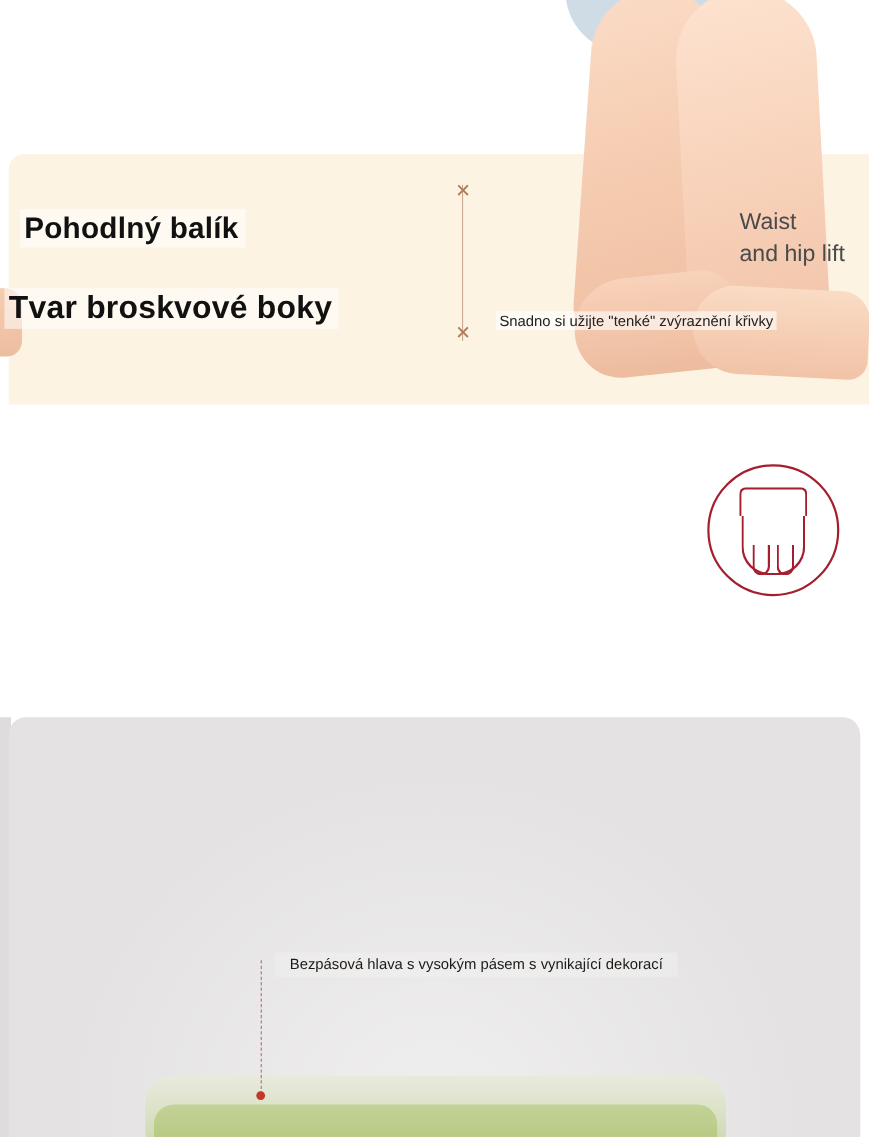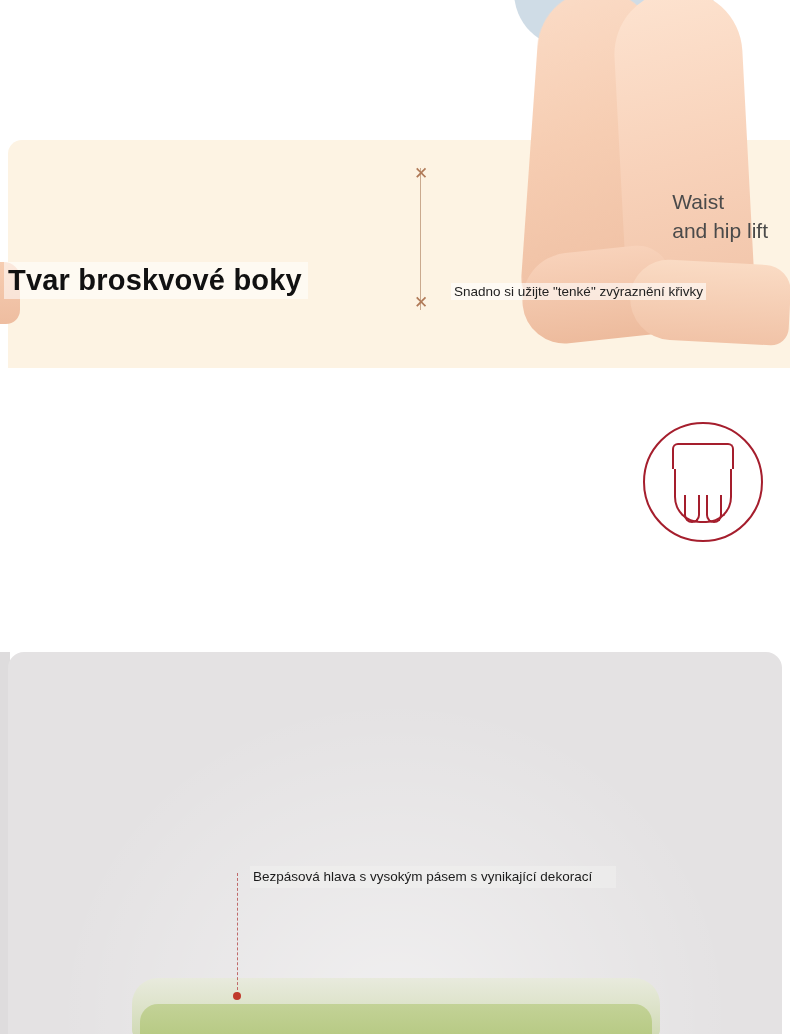--- a/index.html
+++ b/index.html
@@ -346,37 +346,39 @@
   .callout-text {
     position: absolute;
     left: 250px;
     top: 866px;
     width: 360px;
     font-size: 13.5px;
     line-height: 1.45;
     color: #1b1b1b;
     background: rgba(240,240,238,0.55);
     padding: 1px 3px;
+    text-align: center;
   }
 </style>
 </head>
 <body>
 
 <div class="panel-one">
   <div class="cream-band"></div>
 
   <div class="photo-legs">
     <div class="garment-edge"></div>
     <div class="leg-a"></div>
     <div class="leg-b"></div>
     <div class="foot-a"></div>
     <div class="foot-b"></div>
   </div>
   <div class="leg-left-crop"></div>
 
+  <div class="headline-1">Pohodlný balík</div>
   <div class="headline-2">Tvar broskvové boky</div>
 
   <div class="waist-label">
     <div>Waist</div>
     <div>and hip lift</div>
   </div>
 
   <div class="measure-line"></div>
   <div class="x-mark x-top">✕</div>
   <div class="x-mark x-bottom">✕</div>

